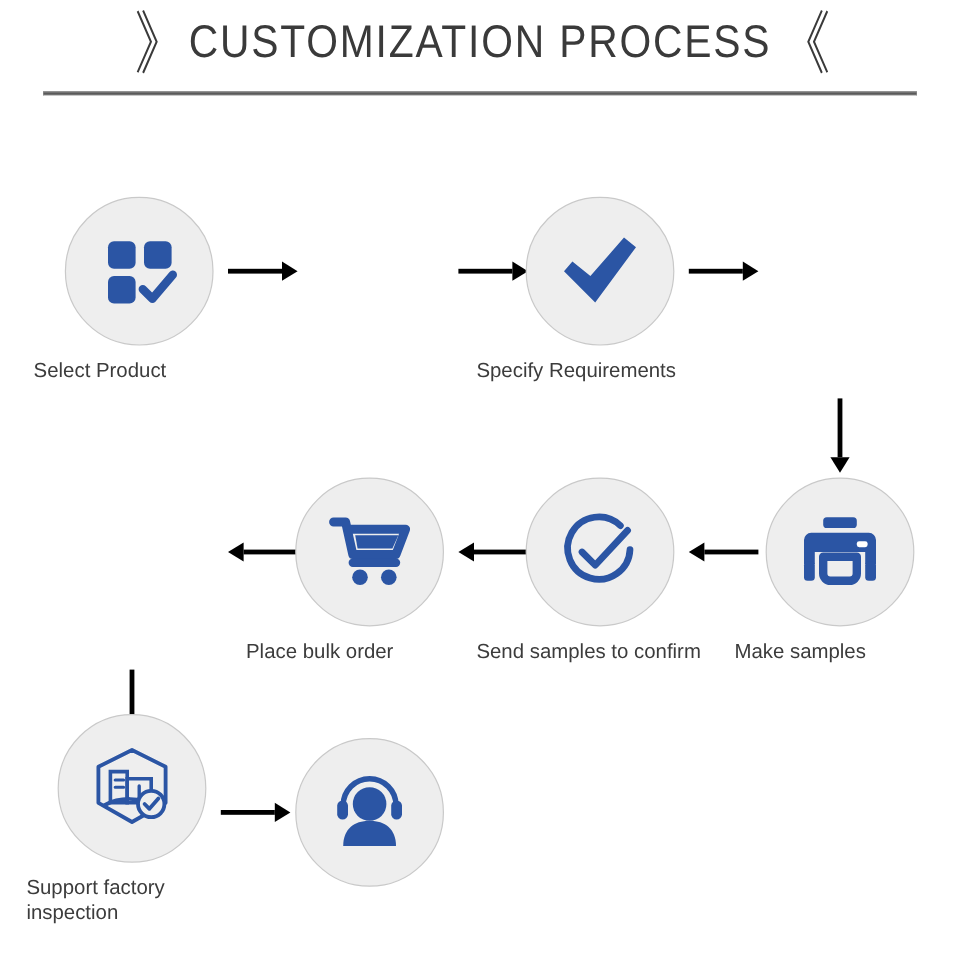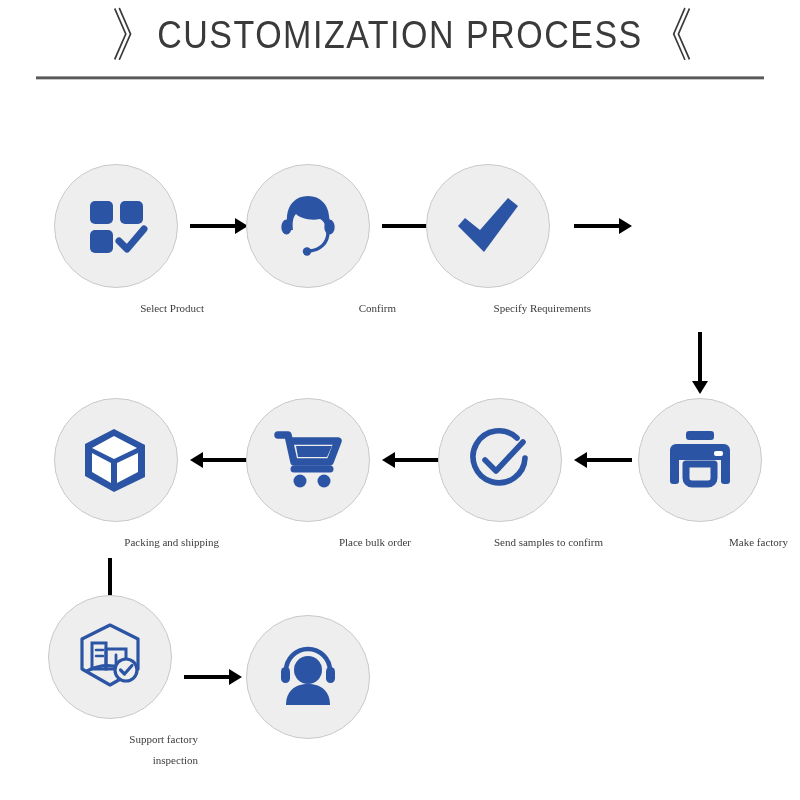--- a/index.html
+++ b/index.html
@@ -40,23 +40,23 @@
   .node {
     position: absolute; width: 124px;
     display: flex; flex-direction: column; align-items: center;
   }
   .circle {
     width: 124px; height: 124px; border-radius: 50%;
     background: #eeeeee; border: 1px solid #c9c9c9;
     display: flex; align-items: center; justify-content: center;
   }
   .node-label {
-    margin-top: 10px; width: 176px; text-align: right;
-    font-size: 11px; line-height: 21px; color: #3c3c3c;
-    font-family: Liberation Serif, serif;
+    margin-top: 10px; width: 176px; text-align: left;
+    font-size: 17px; line-height: 21px; color: #3c3c3c;
+    font-family: Liberation Sans, sans-serif;
     white-space: pre-line;
   }
   .node-label.wide { width: 206px; }
 
   
   .arrow-h {
     position: absolute; height: 16px;
     display: flex; align-items: center;
   }
   .arrow-h .shaft { height: 4px; background: #000; flex: 1 1 auto; }
@@ -106,43 +106,27 @@
       </span>
     </div>
     <div class="node-label">Select Product</div>
   </div>
 
   <div class="arrow-h right" style="left:190px; top:218px; width:58px;">
     <div class="shaft"></div>
     <div class="head"></div>
   </div>
 
-  <div class="node" style="left:246px; top:164px;">
-    <div class="circle">
-      <span>
-        <svg width="72" height="72" viewBox="0 0 72 72">
-          <path d="M36 6 C23 6 16 15 15 26 C14.5 32 15 36 16 40 L21 40
-                   C20 33 21 27 24 24 C28 28 38 31 48 29 C52 31 54 35 53 41
-                   L57 41 C58 36 58 31 57 26 C56 15 49 6 36 6 Z" fill="#2B55A4"></path>
-          <ellipse cx="14.5" cy="37" rx="5.2" ry="7.5" fill="#2B55A4"></ellipse>
-          <ellipse cx="57.5" cy="37" rx="5.2" ry="7.5" fill="#2B55A4"></ellipse>
-          <path d="M56 42 C56 54 47 60 38 61" fill="none" stroke="#2B55A4" stroke-width="3.4" stroke-linecap="round"></path>
-          <circle cx="35" cy="61.5" r="4.2" fill="#2B55A4"></circle>
-        </svg>
-      </span>
-    </div>
-    <div class="node-label">Confirm</div>
-  </div>
 
   <div class="arrow-h right" style="left:382px; top:218px; width:58px;">
     <div class="shaft"></div>
     <div class="head"></div>
   </div>
 
-  <div class="node" style="left:426px; top:164px;">
+  <div class="node" style="left:438px; top:164px;">
     <div class="circle">
       <span>
         <svg width="72" height="72" viewBox="0 0 72 72">
           <path d="M6 36 L13 28 L28 40 L56 8 L66 16 L32 62 Z" fill="#2B55A4"></path>
         </svg>
       </span>
     </div>
     <div class="node-label wide">Specify Requirements</div>
   </div>
 
@@ -150,34 +134,20 @@
     <div class="shaft"></div>
     <div class="head"></div>
   </div>
 
 
   <div class="arrow-v" style="left:692px; top:332px; height:62px;">
     <div class="shaft"></div>
     <div class="head"></div>
   </div>
 
-  <div class="node" style="left:54px; top:398px;">
-    <div class="circle">
-      <span>
-        <svg width="72" height="72" viewBox="0 0 72 72">
-          <path d="M34 5 L65 21 L65 53 L34 68 L5 52 L5 20 Z" fill="#2B55A4"></path>
-          <path d="M34 12 L57 24 L34 35 L12 24 Z" fill="#ffffff"></path>
-          <path d="M12 29 L31 39 L31 59 L12 48 Z" fill="#ffffff"></path>
-          <path d="M37 39 L58 29 L58 48 L37 59 Z" fill="#ffffff"></path>
-          <path d="M42 10 L64 21 L60 24 L38 13 Z" fill="#2B55A4"></path>
-        </svg>
-      </span>
-    </div>
-    <div class="node-label wide">Packing and shipping</div>
-  </div>
 
   <div class="arrow-h left" style="left:190px; top:452px; width:58px;">
     <div class="head"></div>
     <div class="shaft"></div>
   </div>
 
   <div class="node" style="left:246px; top:398px;">
     <div class="circle">
       <span>
         <svg width="72" height="72" viewBox="0 0 72 72">
@@ -220,21 +190,21 @@
         <svg width="72" height="72" viewBox="0 0 72 72">
           <rect x="22" y="7" width="28" height="9" rx="3" fill="#2B55A4"></rect>
           <path d="M12 20 h48 a6 6 0 0 1 6 6 v20 h-9 v-10 h-42 v10 h-9 v-20 a6 6 0 0 1 6 -6 z" fill="#2B55A4"></path>
           <rect x="6" y="44" width="9" height="16" rx="3" fill="#2B55A4"></rect>
           <rect x="57" y="44" width="9" height="16" rx="3" fill="#2B55A4"></rect>
           <rect x="50" y="27" width="9" height="5" rx="2" fill="#ffffff"></rect>
           <path d="M22 40 h28 v14 a6 6 0 0 1 -6 6 h-16 a6 6 0 0 1 -6 -6 z" fill="none" stroke="#2B55A4" stroke-width="7" stroke-linejoin="round"></path>
         </svg>
       </span>
     </div>
-    <div class="node-label">Make factory</div>
+    <div class="node-label">Make samples</div>
   </div>
 
   <div class="arrow-v" style="left:102px; top:558px; height:62px;">
     <div class="shaft"></div>
     <div class="head"></div>
   </div>
 
   <div class="node" style="left:48px; top:595px;">
     <div class="circle">
       <span>

